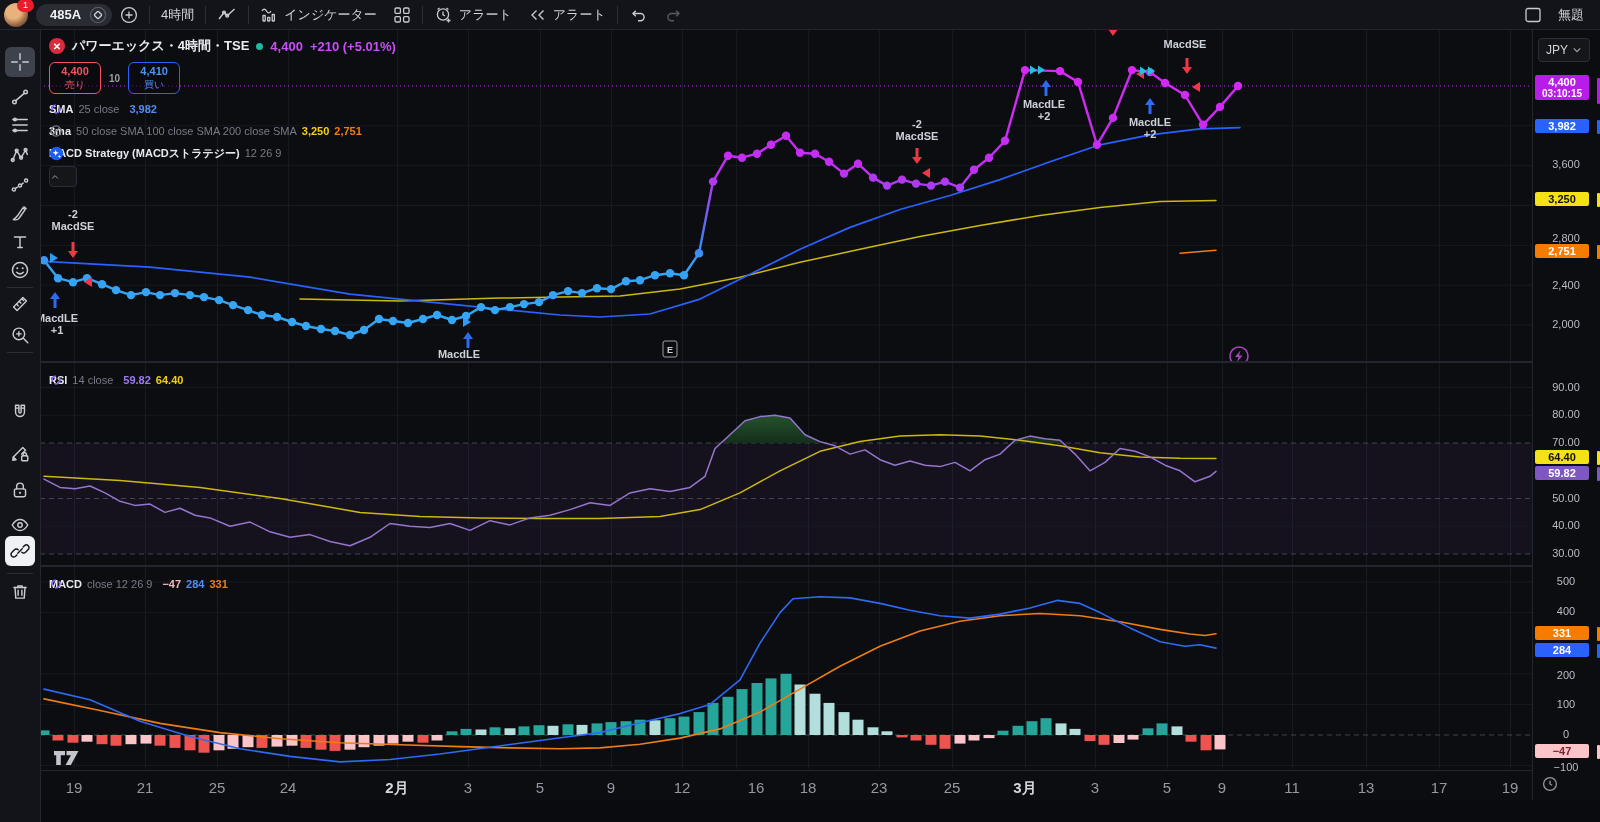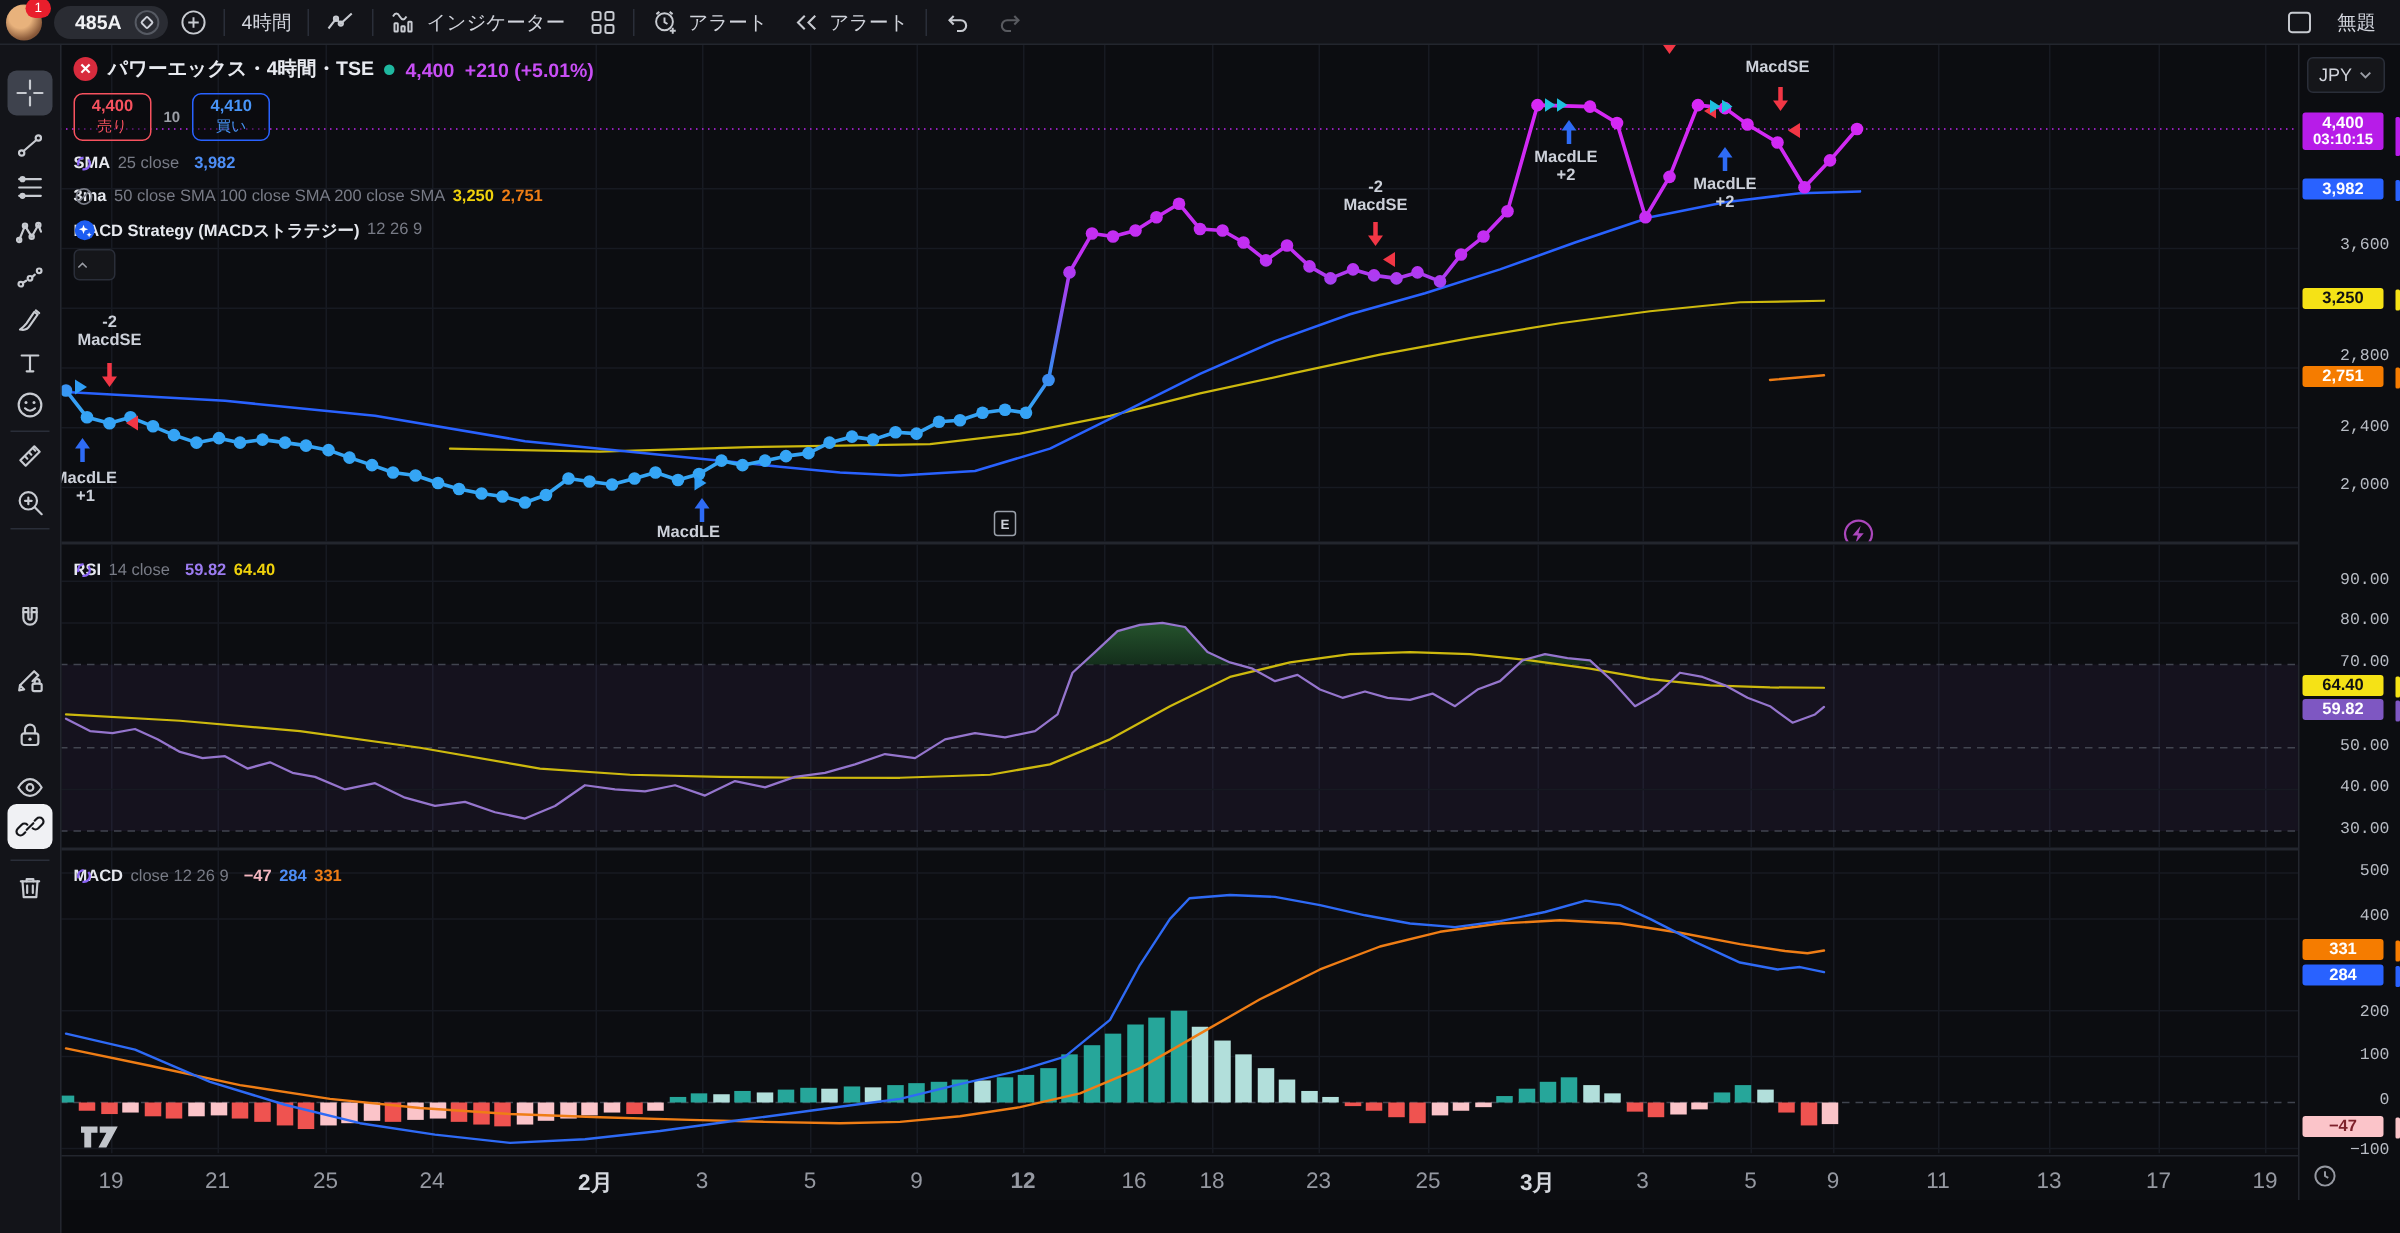--- a/index.html
+++ b/index.html
@@ -60,21 +60,21 @@
   .v-pink{color:#f5b6c0;font-weight:700;}
   .chev-btn{width:26px;height:19px;border:1px solid #2a2e39;border-radius:4px;background:#15161a;
          display:flex;align-items:center;justify-content:center;margin-top:4px;cursor:pointer;}
   
   #timeaxis{position:absolute;left:0;top:740px;width:1492px;height:30px;border-top:1px solid #23262e;}
   .t-lab{position:absolute;top:8px;transform:translateX(-50%);font-size:15px;color:#9598a1;}
   .t-lab.month{color:#d5d8de;font-weight:700;}
   
   #paxis{position:absolute;left:1532px;top:30px;width:68px;height:770px;background:#0c0d11;
          border-left:1px solid #23262e;z-index:20;}
-  .ax-plain{position:absolute;left:6px;width:54px;font-size:11px;color:#b8bcc4;text-align:right;font-family:Liberation Mono, monospace;}
+  .ax-plain{position:absolute;left:6px;width:54px;font-size:11px;color:#b8bcc4;text-align:center;}
   .ax-box{position:absolute;left:2px;width:54px;border-radius:2px;font-size:11px;font-weight:700;
          text-align:center;padding:1px 0;}
   .ax-box .sub{font-size:10px;font-weight:700;}
   #jpy-btn{position:absolute;left:5px;top:8px;width:50px;height:22px;border:1px solid #2a2e39;
          border-radius:4px;background:#15161a;display:flex;align-items:center;justify-content:center;
          gap:4px;font-size:12px;color:#d1d4dc;cursor:pointer;}
   .edge-mark{position:absolute;left:64px;width:3px;border-radius:1px;}
   #ax-clock{position:absolute;left:8px;top:745px;cursor:pointer;}
   #bottomstrip{position:absolute;left:0;top:800px;width:1600px;height:22px;background:#0a0b0e;z-index:25;}
   #tvlogo{position:absolute;left:13px;top:718px;z-index:9;opacity:.9;}
@@ -724,21 +724,21 @@
 
     <div id="timeaxis">
         <span class="t-lab" style="left: 34px;">19</span>
         <span class="t-lab" style="left: 105px;">21</span>
         <span class="t-lab" style="left: 177px;">25</span>
         <span class="t-lab" style="left: 248px;">24</span>
         <span class="t-lab month" style="left: 357px;">2月</span>
         <span class="t-lab" style="left: 428px;">3</span>
         <span class="t-lab" style="left: 500px;">5</span>
         <span class="t-lab" style="left: 571px;">9</span>
-        <span class="t-lab" style="left: 642px; font-weight: bold;">12</span>
+        <span class="t-lab" style="left: 642px;">12</span>
         <span class="t-lab" style="left: 716px;">16</span>
         <span class="t-lab" style="left: 768px;">18</span>
         <span class="t-lab" style="left: 839px;">23</span>
         <span class="t-lab" style="left: 912px;">25</span>
         <span class="t-lab month" style="left: 985px;">3月</span>
         <span class="t-lab" style="left: 1055px;">3</span>
         <span class="t-lab" style="left: 1127px;">5</span>
         <span class="t-lab" style="left: 1182px;">9</span>
         <span class="t-lab" style="left: 1252px;">11</span>
         <span class="t-lab" style="left: 1326px;">13</span>

